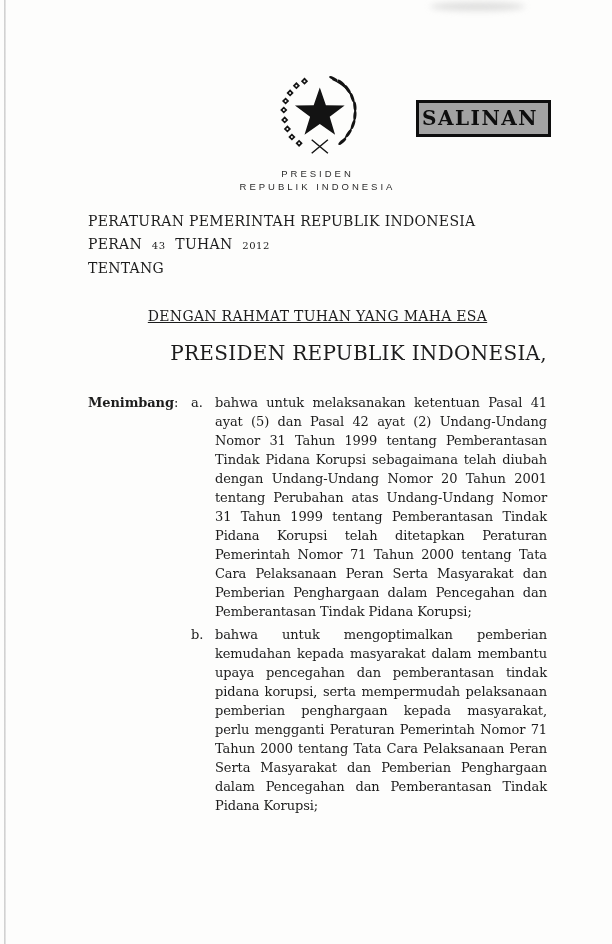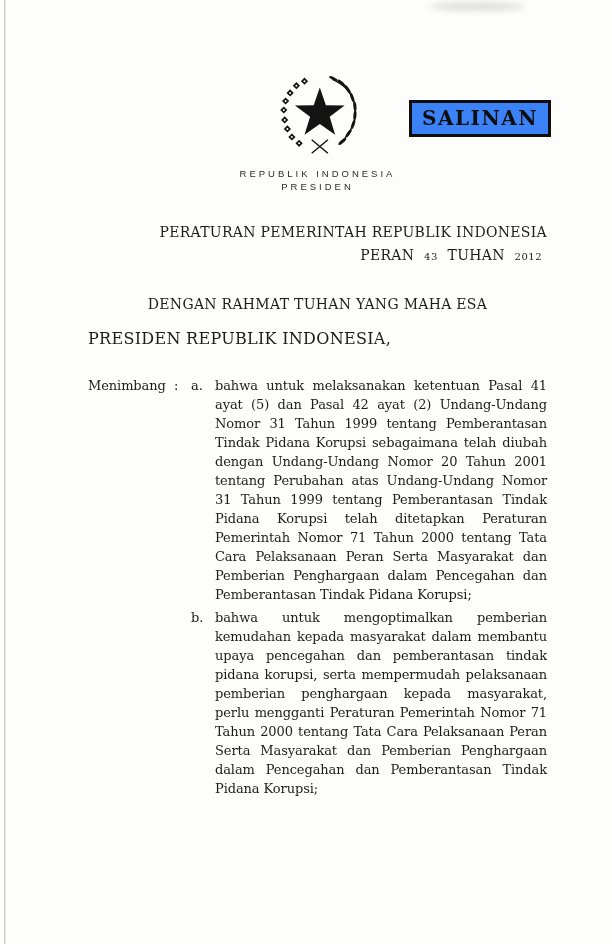--- a/index.html
+++ b/index.html
@@ -32,43 +32,43 @@
   .letterhead {
     text-align: center;
     font-family: "Liberation Sans", sans-serif;
     font-size: 9.5px; letter-spacing: 3px; line-height: 13px;
     color: #2c2c2c; margin-top: 3px; white-space: nowrap;
   }
   
   .salinan {
     position: absolute; top: 100px; right: -4px;
     border: 3px solid #0e0e0e;
-    padding: 3px 10px 4px 10px;
-    background: #3b82f6;
+    padding: 3px 10px 4px 3px;
+    background: #a3a3a3;
   }
   .salinan span {
     font-size: 20px; font-weight: bold; letter-spacing: 1.5px;
     color: #0e0e0e; font-family: "DejaVu Serif", serif;
   }
   
-  .doc-title { text-align: right; margin-top: 28px; font-size: 14px; }
+  .doc-title { text-align: left; margin-top: 17px; font-size: 14px; }
   .t-line { line-height: 23px; letter-spacing: 0.3px; }
   .typed { font-size: 10px; letter-spacing: 0.5px; margin: 0 5px; }
   .t-subject {
     line-height: 19.5px; max-width: 392px; margin: 3px auto 0 auto;
     letter-spacing: 0.2px;
   }
-  .invocation { text-align: center; margin-top: 28px; font-size: 14px; letter-spacing: 0.3px; }
-  .authority  { text-align: left; margin-top: 17px; font-size: 16px; letter-spacing: 0.3px; }
+  .invocation { text-align: center; margin-top: 28px; font-size: 14px; letter-spacing: 0.3px; text-decoration: underline; }
+  .authority  { text-align: right; margin-top: 17px; font-size: 20px; letter-spacing: 0.3px; }
   
   .considerations {
     display: flex; margin-top: 28px;
     font-size: 13px; line-height: 19px; letter-spacing: -0.1px;
   }
-  .cons-label { width: 86px; flex: none; }
+  .cons-label { width: 86px; flex: none; font-weight: bold; }
   .cons-colon { width: 17px; flex: none; }
   .cons-items { flex: 1; }
   .cons-item  { display: flex; margin-bottom: 4px; }
   .cons-marker { width: 24px; flex: none; }
   .cons-text  { flex: 1; text-align: justify; }
   .catchword  { text-align: right; margin-top: 14px; font-size: 13px; padding-right: 1px; }
 </style>
 </head>
 <body>
 
@@ -121,32 +121,33 @@
             <ellipse cx="76" cy="10" rx="5.5" ry="1.7" transform="rotate(40 76 10)"></ellipse>
             <ellipse cx="67" cy="5" rx="5" ry="1.6" transform="rotate(25 67 5)"></ellipse>
           </g>
 
           <path d="M43,88 L61,73 M61,88 L43,73" fill="none" stroke="#131313" stroke-width="1.6"></path>
         </g>
       </svg>
     </div>
 
     <div class="letterhead">
+      <div>PRESIDEN</div>
       <div>REPUBLIK INDONESIA</div>
-      <div>PRESIDEN</div>
     </div>
 
     <div class="doc-title">
       <div class="t-line">PERATURAN PEMERINTAH REPUBLIK INDONESIA</div>
       <div class="t-line">
         <span>PERAN</span>
         <span class="typed">43</span>
         <span>TUHAN</span>
         <span class="typed">2012</span>
       </div>
+      <div class="t-line">TENTANG</div>
     </div>
 
     <div class="invocation">DENGAN RAHMAT TUHAN YANG MAHA ESA</div>
     <div class="authority">PRESIDEN REPUBLIK INDONESIA,</div>
 
     <div class="considerations">
       <div class="cons-label">Menimbang</div>
       <div class="cons-colon">:</div>
       <div class="cons-items">
         <div class="cons-item">

